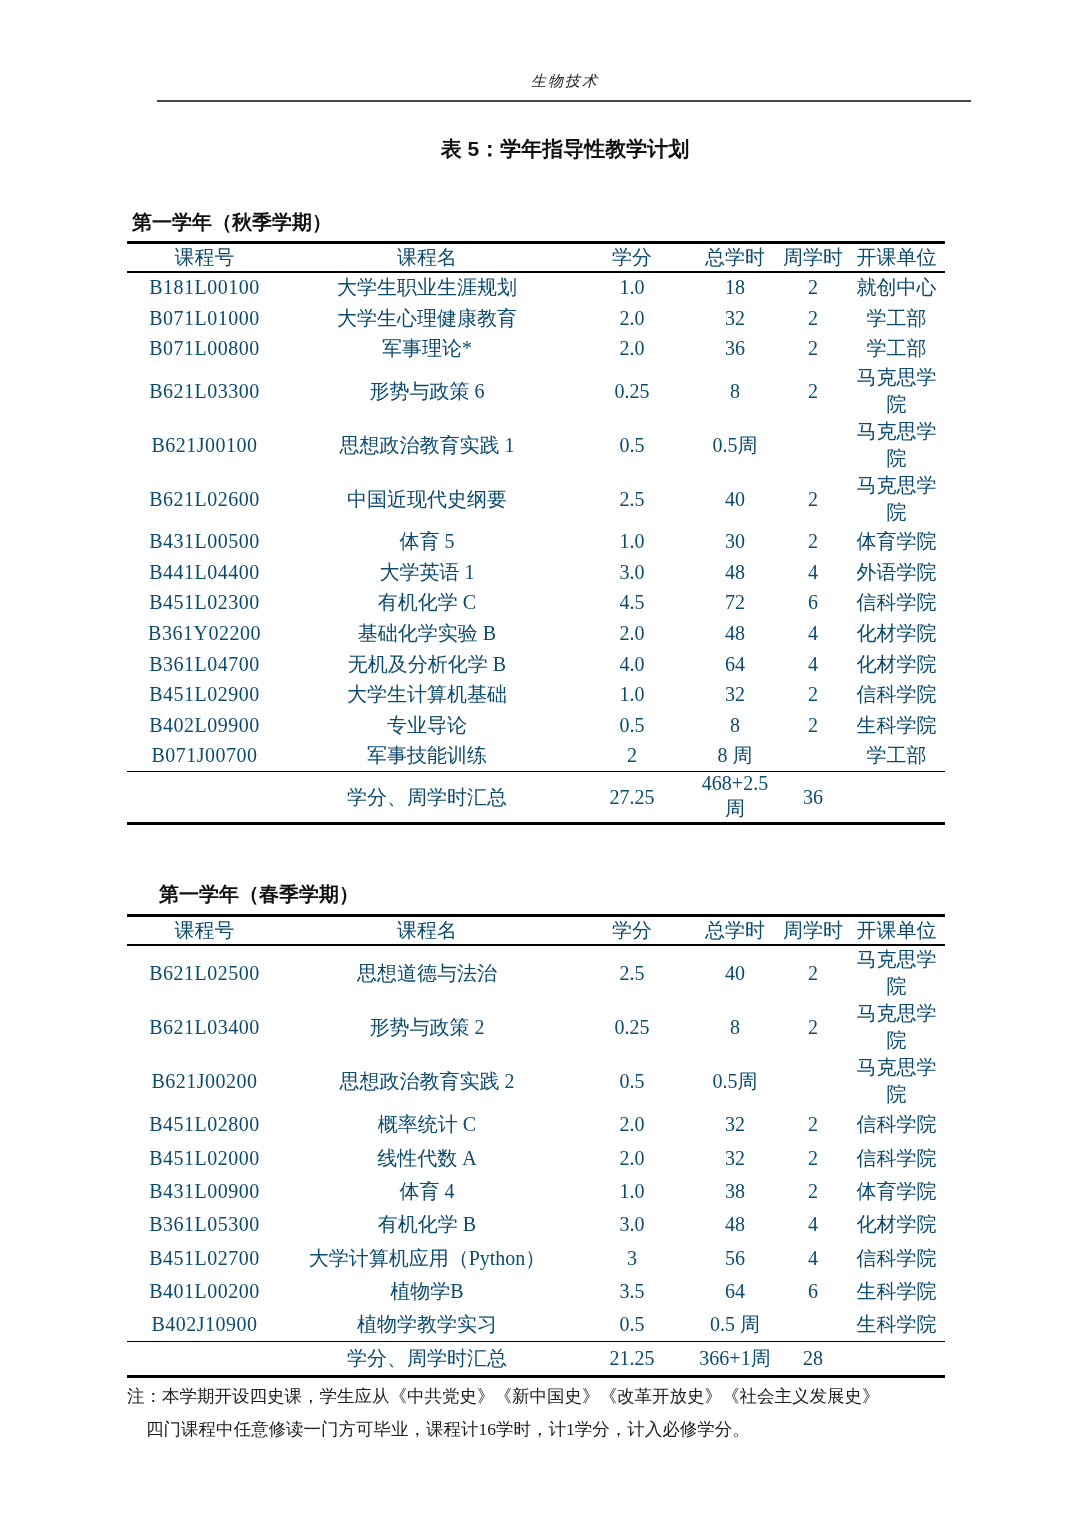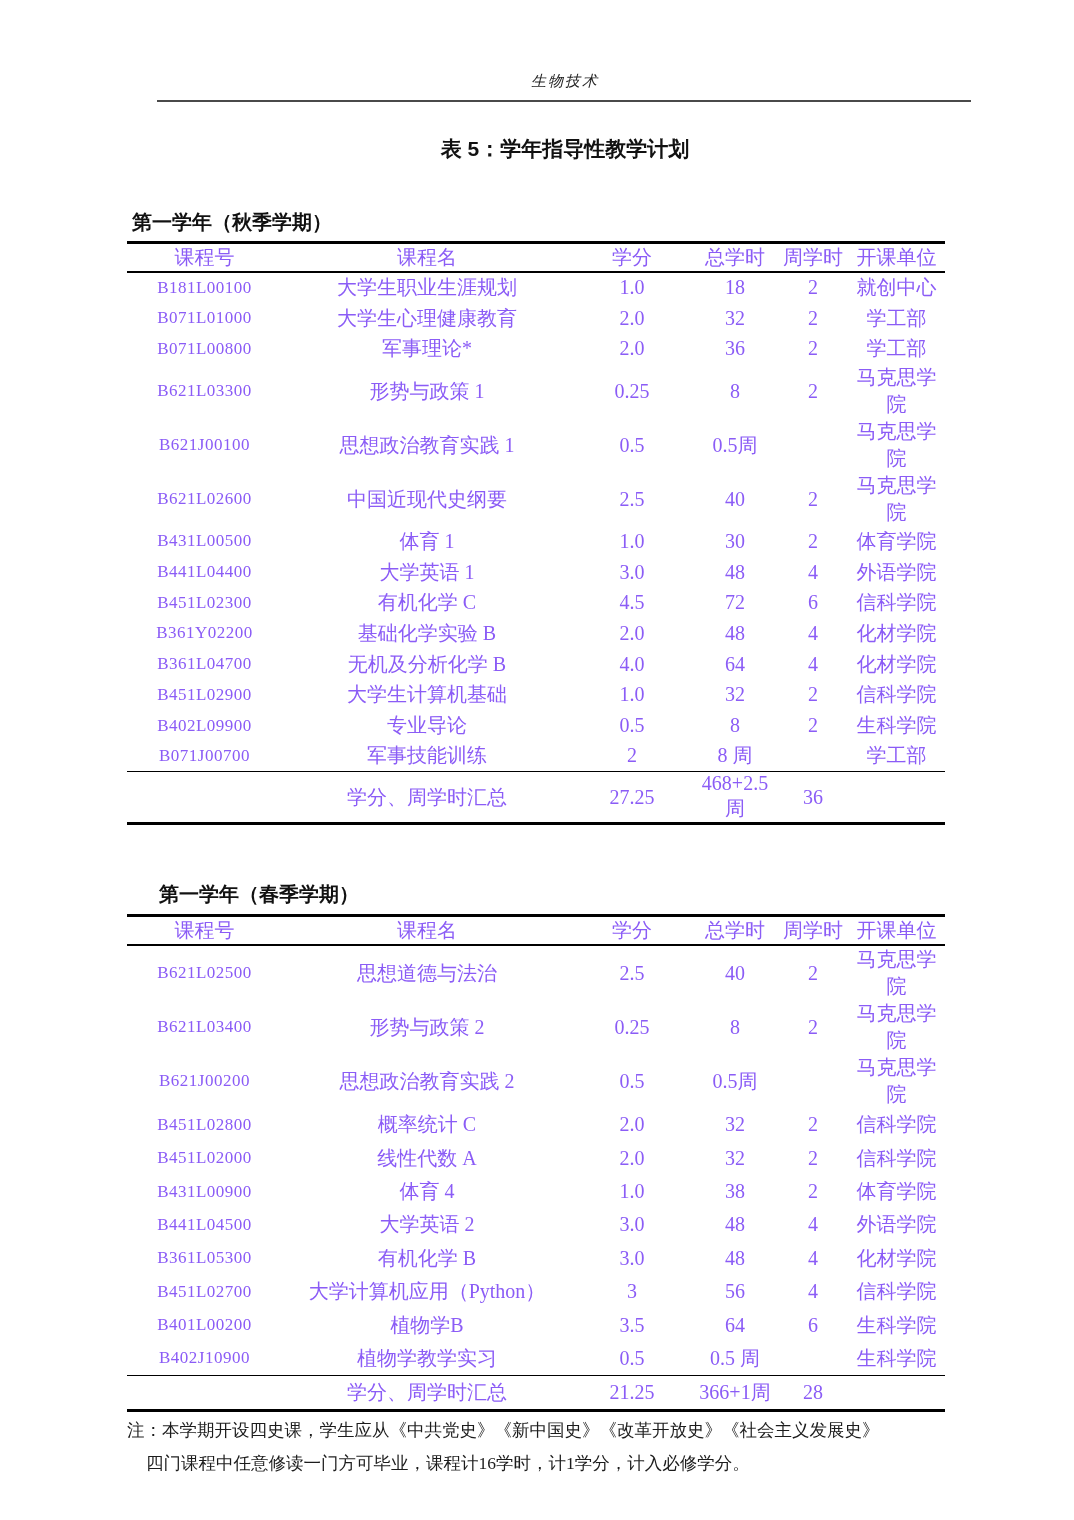--- a/index.html
+++ b/index.html
@@ -50,40 +50,40 @@
   .section-heading.second { margin-top: 56px; margin-left: 32px; }
 
   table.courses {
     width: 818px;
     margin-top: 5px;
     border-collapse: collapse;
     table-layout: fixed;
     border-top: 3px solid #000;
     border-bottom: 3px solid #000;
     font-size: 20px;
-    color: #8b5cf6;
+    color: #0c4a6e;
   }
   table.courses.t2 { margin-top: 6px; }
   .courses th {
     font-weight: normal;
     height: 28px;
     border-bottom: 2px solid #000;
     text-align: center;
     padding: 0;
     font-size: 20px;
   }
   .courses td {
     text-align: center;
     padding: 0;
     vertical-align: middle;
     font-size: 20px;
   }
   .t1 td { height: 30.7px; }
   .t2 td { height: 33.4px; }
-  .courses td.course-id { font-size: 17px; letter-spacing: 0.5px; }
+  .courses td.course-id { font-size: 20px; letter-spacing: 0.5px; }
   .courses tr.summary td {
     border-top: 1.5px solid #000;
     height: 35px;
   }
 
   .note {
     margin-top: 2px;
     font-size: 17.5px;
     line-height: 33px;
     color: #1c1c1c;
@@ -142,21 +142,21 @@
           <tr>
             <td class="course-id">B071L00800</td>
             <td>军事理论*</td>
             <td>2.0</td>
             <td>36</td>
             <td>2</td>
             <td>学工部</td>
           </tr>
           <tr>
             <td class="course-id">B621L03300</td>
-            <td>形势与政策 1</td>
+            <td>形势与政策 6</td>
             <td>0.25</td>
             <td>8</td>
             <td>2</td>
             <td>马克思学院</td>
           </tr>
           <tr>
             <td class="course-id">B621J00100</td>
             <td>思想政治教育实践 1</td>
             <td>0.5</td>
             <td>0.5周</td>
@@ -166,21 +166,21 @@
           <tr>
             <td class="course-id">B621L02600</td>
             <td>中国近现代史纲要</td>
             <td>2.5</td>
             <td>40</td>
             <td>2</td>
             <td>马克思学院</td>
           </tr>
           <tr>
             <td class="course-id">B431L00500</td>
-            <td>体育 1</td>
+            <td>体育 5</td>
             <td>1.0</td>
             <td>30</td>
             <td>2</td>
             <td>体育学院</td>
           </tr>
           <tr>
             <td class="course-id">B441L04400</td>
             <td>大学英语 1</td>
             <td>3.0</td>
             <td>48</td>
@@ -309,28 +309,20 @@
           </tr>
           <tr>
             <td class="course-id">B431L00900</td>
             <td>体育 4</td>
             <td>1.0</td>
             <td>38</td>
             <td>2</td>
             <td>体育学院</td>
           </tr>
           <tr>
-            <td class="course-id">B441L04500</td>
-            <td>大学英语 2</td>
-            <td>3.0</td>
-            <td>48</td>
-            <td>4</td>
-            <td>外语学院</td>
-          </tr>
-          <tr>
             <td class="course-id">B361L05300</td>
             <td>有机化学 B</td>
             <td>3.0</td>
             <td>48</td>
             <td>4</td>
             <td>化材学院</td>
           </tr>
           <tr>
             <td class="course-id">B451L02700</td>
             <td>大学计算机应用（Python）</td>

